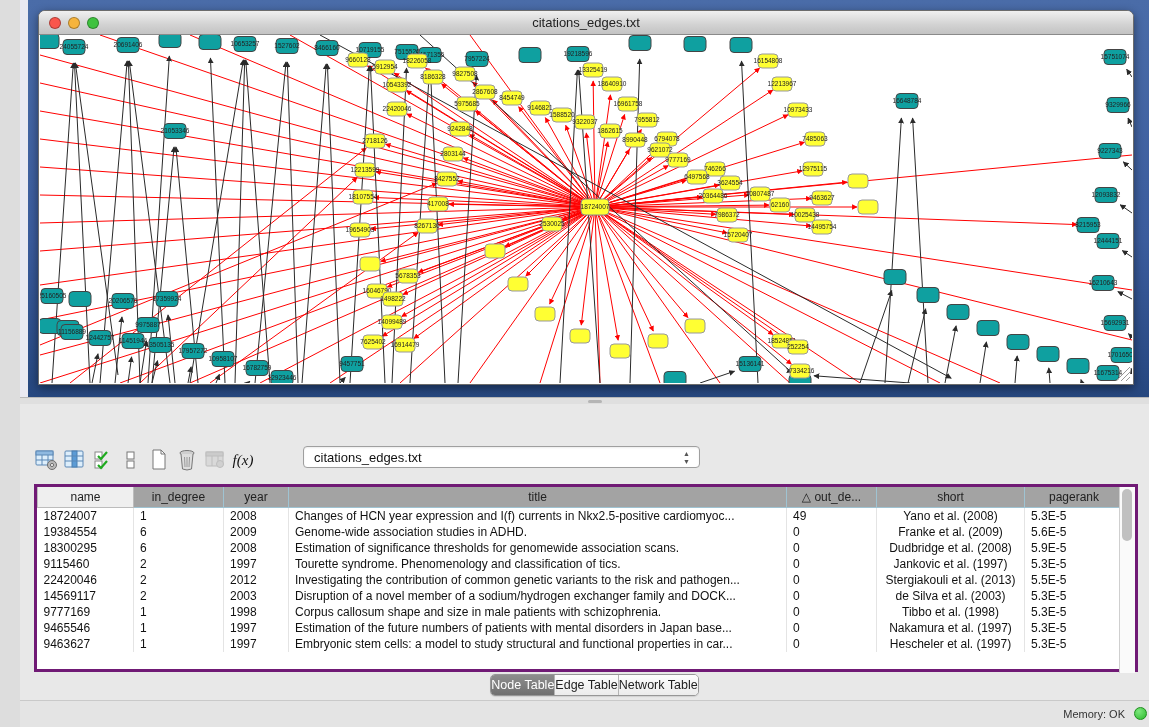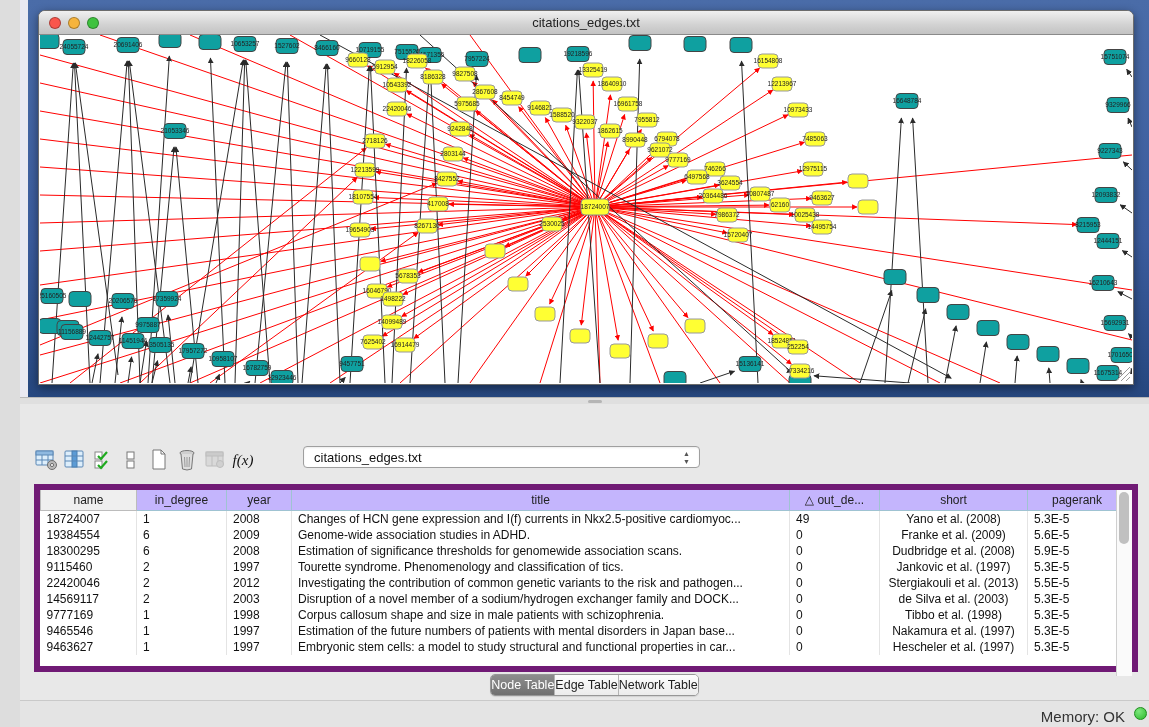--- a/index.html
+++ b/index.html
@@ -43,23 +43,23 @@
   .tbtn{width:26px;height:26px;display:flex;align-items:center;justify-content:center;cursor:pointer;}
   .fx{font-family:"Liberation Serif",serif;font-style:italic;font-size:15px;color:#111;}
   .selector{position:absolute;left:283px;top:42px;width:397px;height:22px;background:#fff;
             border:1px solid #9f9f9f;border-radius:4px;font-size:13px;color:#111;
             line-height:22px;padding-left:10px;box-sizing:border-box;cursor:pointer;
             box-shadow:inset 0 1px 2px rgba(0,0,0,.08);}
   .stepper{position:absolute;right:8px;top:3px;width:9px;height:16px;font-size:7px;
            line-height:8px;color:#555;text-align:center;}
   
   .tp-table{position:absolute;left:14px;top:80px;width:1104px;height:188px;background:#fff;
-            border:6px solid #701a75;box-sizing:border-box;}
+            border:3px solid #701a75;box-sizing:border-box;}
   table.grid{border-collapse:collapse;table-layout:fixed;width:1086px;font-size:12px;}
-  table.grid th{height:20px;background:#c4b5fd;border:1px solid #9fc3d2;border-top:none;
+  table.grid th{height:20px;background:#a3a3a3;border:1px solid #9fc3d2;border-top:none;
                 font-weight:normal;font-size:12px;color:#222;padding:0 3px;overflow:hidden;
                 white-space:nowrap;cursor:pointer;}
   table.grid th.first{background:#efefef;border-color:#bcbcbc;}
   table.grid td{height:16px;padding:0 6px;border-right:1px solid #e4e4e4;color:#111;
                 white-space:nowrap;overflow:hidden;text-overflow:clip;cursor:default;}
   td.c5{text-align:center;}
   .vscroll{position:absolute;right:0;top:0;width:16px;height:186px;background:#fafafa;
            border-left:1px solid #cfcfcf;box-sizing:border-box;}
   .vthumb{position:absolute;left:2px;top:2px;width:10px;height:52px;background:#c0c0c0;
           border-radius:5px;cursor:pointer;}
@@ -67,21 +67,21 @@
   .tp-tabs{position:absolute;left:0;top:270px;width:100%;display:flex;justify-content:center;}
   .seg{display:flex;border:1px solid #979797;border-radius:5px;overflow:hidden;
        background:#fdfdfd;height:20px;box-shadow:0 1px 1px rgba(0,0,0,.1);}
   .seg-item{padding:0 0;font-size:12.5px;line-height:20px;color:#222;cursor:pointer;
             border-left:1px solid #b5b5b5;background:linear-gradient(180deg,#fdfdfd,#ececec);}
   .seg-item:first-child{border-left:none;}
   .seg-item.active{background:linear-gradient(180deg,#8d8d8d,#707070);color:#fff;}
   
   .tp-status{position:absolute;left:0;top:296px;width:100%;height:27px;
              border-top:1px solid #c9c9c9;background:#e4e4e4;}
-  .mem-label{position:absolute;right:44px;top:7px;font-size:15px;color:#333;}
+  .mem-label{position:absolute;right:44px;top:7px;font-size:11px;color:#333;}
   .mem-dot{position:absolute;right:22px;top:6px;width:13px;height:13px;border-radius:50%;
            background:radial-gradient(circle at 35% 30%,#7de87d,#2db92d);
            border:1px solid #1d8f1d;box-sizing:border-box;}
   
   .e-red{stroke:#f00;stroke-width:1;fill:none;}
   .e-blk{stroke:#2a2a2a;stroke-width:1;fill:none;}
   .n-label{font-size:6.5px;fill:#222;text-anchor:middle;font-family:"Liberation Sans",sans-serif;}
   .grip line{stroke:#9a9a9a;stroke-width:1;}
 </style>
 </head>
@@ -595,21 +595,21 @@
               <th>△ out_de...</th>
               <th>short</th>
               <th>pagerank</th>
             </tr>
           </thead>
         <tbody id="tbl-body">
             <tr>
               <td class="c0">18724007</td>
               <td class="c1">1</td>
               <td class="c2">2008</td>
-              <td class="c3">Changes of HCN gene expression and I(f) currents in Nkx2.5-positive cardiomyoc...</td>
+              <td class="c3">Changes of HCN year expression and I(f) currents in Nkx2.5-positive cardiomyoc...</td>
               <td class="c4">49</td>
               <td class="c5">Yano et al. (2008)</td>
               <td class="c6">5.3E-5</td>
             </tr>
             <tr>
               <td class="c0">19384554</td>
               <td class="c1">6</td>
               <td class="c2">2009</td>
               <td class="c3">Genome-wide association studies in ADHD.</td>
               <td class="c4">0</td>

